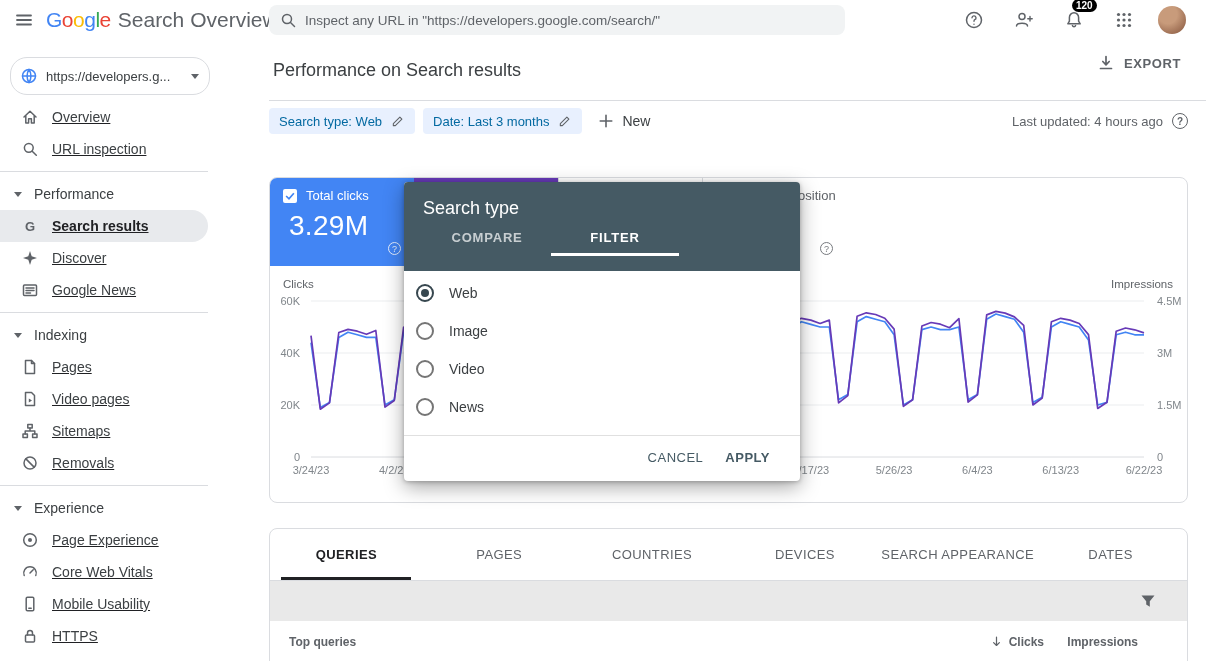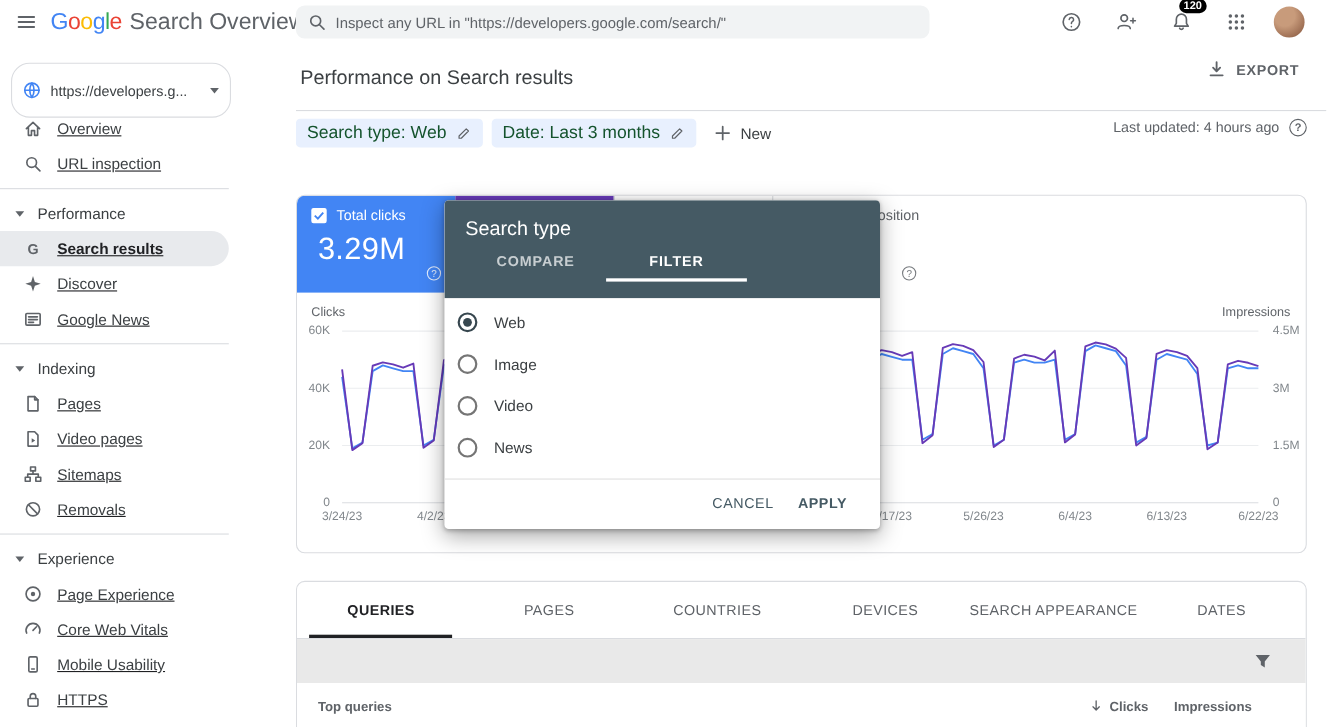--- a/index.html
+++ b/index.html
@@ -18,45 +18,45 @@
   .searchbox { position:absolute; left:269px; top:5px; width:576px; height:30px; background:#f1f3f4; border-radius:8px; display:flex; align-items:center; padding:0 10px; }
   .searchbox input { flex:1; border:none; background:transparent; outline:none; font-family:"Liberation Sans",sans-serif; font-size:13.5px; color:#3c4043; margin-left:8px; }
   .searchbox input::placeholder { color:#5f6368; }
   .topbar-right { position:absolute; right:0; top:0; height:40px; display:flex; align-items:center; padding-right:20px; }
   .topbar-right .iconbtn { margin-left:14px; }
   .badge { position:absolute; top:-3px; left:16px; background:#000000; color:#fff; font-size:10px; font-weight:700; padding:1px 4px; border-radius:8px; line-height:11px; }
   .avatar { width:28px; height:28px; border-radius:50%; margin-left:16px; background:radial-gradient(circle at 35% 30%, #c89b7b 0 35%, #8d5d44 90%); cursor:pointer; }
 
   
   .sidebar { position:absolute; left:0; top:40px; width:269px; bottom:0; background:#fff; z-index:10; }
-  .property { position:absolute; left:10px; top:17px; width:200px; height:50px; border:1px solid #dadce0; border-radius:17px; display:flex; align-items:center; padding:0 10px 0 9px; cursor:pointer; background:#fff; }
+  .property { position:absolute; left:10px; top:17px; width:200px; height:38px; border:1px solid #dadce0; border-radius:17px; display:flex; align-items:center; padding:0 10px 0 9px; cursor:pointer; background:#fff; }
   .property .plabel { flex:1; font-size:13px; color:#3c4043; white-space:nowrap; overflow:hidden; margin-left:8px; }
   .caret { width:0; height:0; border-left:4.5px solid transparent; border-right:4.5px solid transparent; border-top:5px solid #5f6368; margin-left:6px; }
   .nav { position:absolute; top:61px; left:0; width:208px; }
   .nav-item { height:32px; display:flex; align-items:center; padding-left:21px; cursor:pointer; border-radius:0 16px 16px 0;text-decoration:underline; }
   .nav-item .nicon { width:18px; height:18px; display:flex; align-items:center; justify-content:center; flex:none; }
   .nav-item .nlabel { font-size:14px; color:#3c4043; margin-left:13px; white-space:nowrap; }
   .nav-item.selected { background:#e8eaed; }
   .nav-item.selected .nlabel { color:#202124; font-weight:700; }
   .nav-divider { height:1px; background:#dadce0; margin:6px 0; }
   .section-hd { height:32px; display:flex; align-items:center; padding-left:14px; cursor:pointer;text-align:center; }
   .section-hd .tri { width:0; height:0; border-left:4px solid transparent; border-right:4px solid transparent; border-top:5px solid #5f6368; }
   .section-hd .slabel { font-size:14px; color:#3c4043; margin-left:12px; }
 
   
   .page-title { position:absolute; left:273px; top:40px; height:60px; line-height:60px; font-size:18px; color:#3c4043; font-weight:400; z-index:5; }
   .export-btn { position:absolute; right:25px; top:54px; display:flex; align-items:center; gap:9px; background:none; border:none; cursor:pointer; font-family:"Liberation Sans",sans-serif; font-size:13px; font-weight:700; letter-spacing:0.6px; color:#5f6368; z-index:5; }
   .hdr-divider { position:absolute; left:269px; top:100px; right:0; height:1px; background:#dadce0; }
 
   .chips-row { position:absolute; left:269px; top:108px; display:flex; align-items:center; z-index:5; }
   .chip { height:26px; display:flex; align-items:center; background:#e8f0fe; border-radius:4px; padding:0 10px; margin-right:8px; cursor:pointer; }
-  .chip .clabel { font-size:16px; color:#14532d; }
+  .chip .clabel { font-size:13px; color:#0369a1; }
   .chip svg { margin-left:9px; }
   .new-btn { height:26px; display:flex; align-items:center; gap:8px; background:none; border:none; cursor:pointer; font-family:"Liberation Sans",sans-serif; font-size:14px; color:#3c4043; margin-left:8px; }
-  .updated { position:absolute; right:18px; top:108px; height:26px; display:flex; align-items:flex-start; gap:9px; z-index:5; }
+  .updated { position:absolute; right:18px; top:108px; height:26px; display:flex; align-items:center; gap:9px; z-index:5; }
   .updated .ulabel { font-size:13px; color:#5f6368; }
   .qmark { width:16px; height:16px; border-radius:50%; border:1.5px solid #5f6368; color:#5f6368; font-size:10px; font-weight:700; display:flex; align-items:center; justify-content:center; cursor:pointer; }
 
   
   .chart-card { position:absolute; left:269px; top:177px; width:919px; height:326px; border:1px solid #dadce0; border-radius:8px; background:#fff; overflow:hidden; z-index:5; }
   .mcards { display:flex; height:88px; }
   .mcard { width:144px; height:88px; position:relative; padding:10px 0 0 13px; cursor:pointer; flex:none; }
   .mcard.blue { background:#4285f4; color:#fff; }
   .mcard.purple { background:#673ab7; color:#fff; }
   .mcard.white { background:#fff; color:#5f6368; border-left:1px solid #dadce0; }

